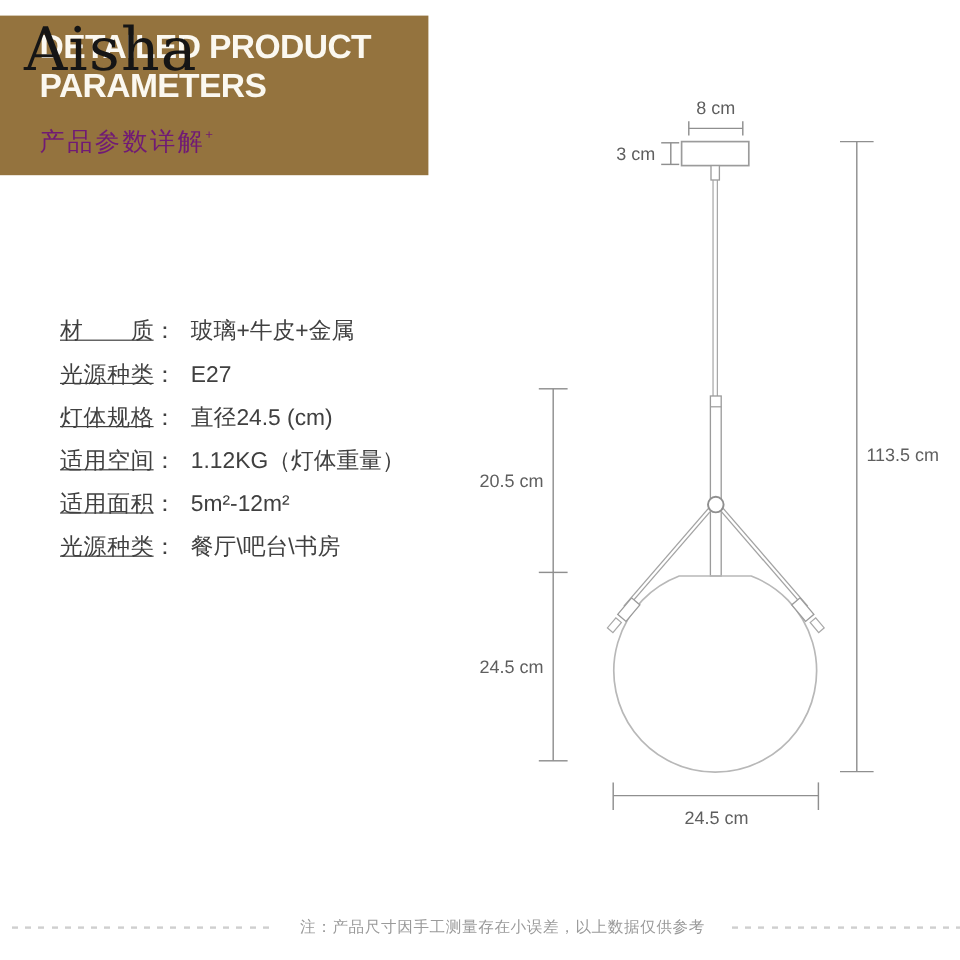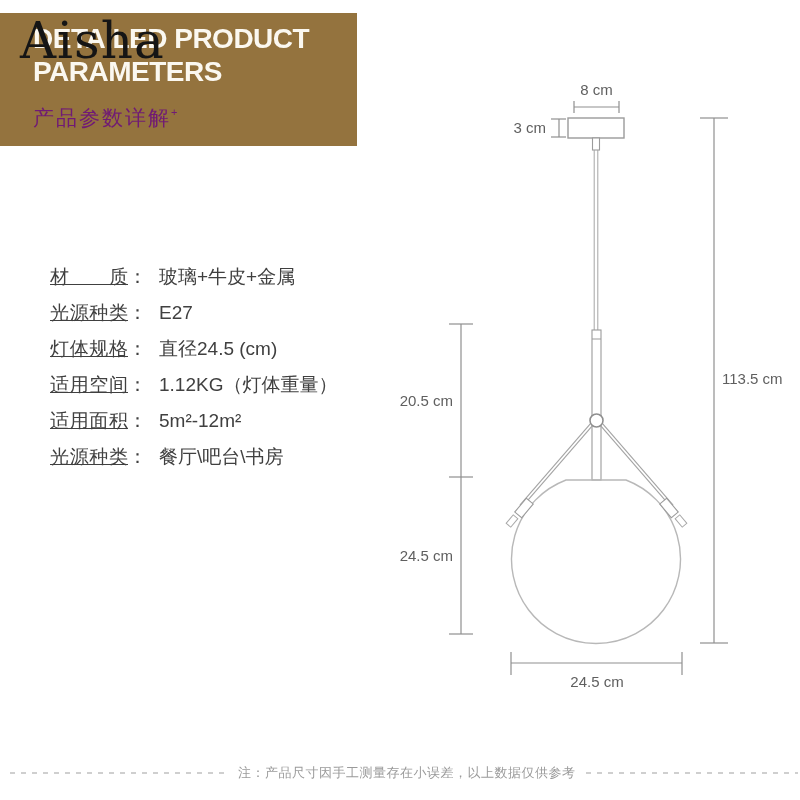--- a/index.html
+++ b/index.html
@@ -47,21 +47,21 @@
     position:absolute;left:0;right:0;top:764px;height:18px;
     display:flex;align-items:center;padding:0 10px;box-sizing:border-box;
   }
   .dash{
     height:2px;flex:0 0 auto;
     background-image:repeating-linear-gradient(90deg,#cfcfcf 0 5px,transparent 5px 11px);
   }
   .dash.left{width:218px;}
   .dash.right{width:212px;}
   .note{
-    flex:0 0 auto;margin:0 10px;font-size:13px;color:#9a9a9a;
+    flex:0 0 auto;margin:0 22px;font-size:13px;color:#9a9a9a;
     letter-spacing:0.5px;white-space:nowrap;
   }
 </style>
 </head>
 <body>
 
 <div class="banner" style="background: rgb(148, 115, 62);"></div>
 <div class="banner-title">
   <div>DETAILED PRODUCT</div>
   <div>PARAMETERS</div>

